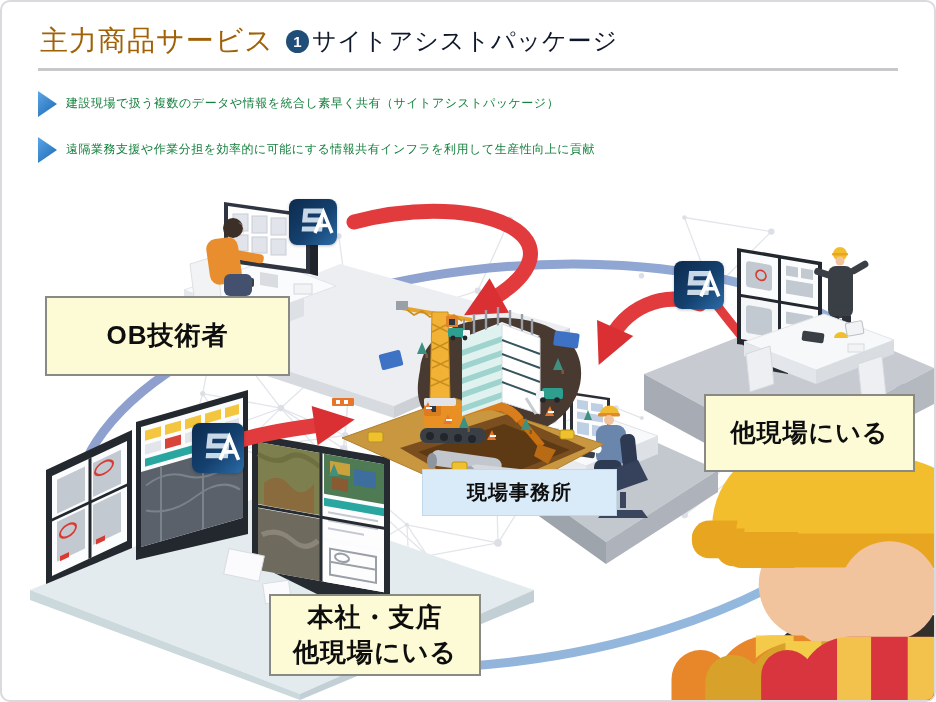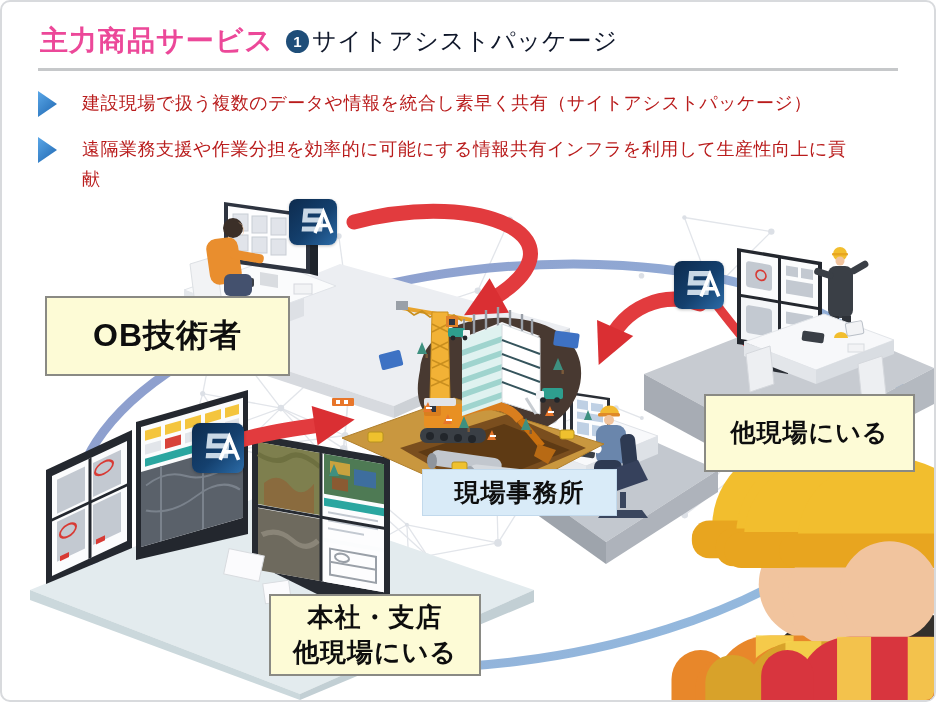--- a/index.html
+++ b/index.html
@@ -3,48 +3,48 @@
 <meta charset="utf-8">
 <style>
   html,body{margin:0;padding:0;background:#fff;}
   .slide{
     position:relative;width:932px;height:698px;background:#FFFFFF;
     border:2px solid #D8DADD;border-radius:10px;overflow:hidden;
     font-family:"Liberation Sans","DejaVu Sans",sans-serif;
   }
   
   .title-row{position:absolute;left:38px;top:20px;display:flex;align-items:center;white-space:nowrap;}
-  .title-main{font-size:28px;font-weight:700;color:#ec4899;letter-spacing:1px;}
+  .title-main{font-size:28px;font-weight:400;color:#a16207;letter-spacing:1px;}
   .title-badge{display:inline-flex;width:23px;height:23px;border-radius:50%;background:#1F4E79;color:#FFFFFF;
     align-items:center;justify-content:center;font-size:15px;font-weight:700;margin:0 3px 0 12px;}
   .title-sub{font-size:24px;font-weight:400;color:#0f172a;letter-spacing:1px;}
   .title-rule{position:absolute;left:36px;right:36px;top:66px;height:3px;background:#C6C8CA;}
   .bullets{position:absolute;left:36px;top:86px;}
   .bullet-row{display:flex;align-items:flex-start;margin-bottom:16px;}
   .bullet-tri{width:19px;height:26px;flex:0 0 19px;margin:3px 9px 0 0;
     clip-path:polygon(0 0,100% 50%,0 100%);background:linear-gradient(135deg,#5AA7E8,#1E66B0);}
-  .bullet-text{font-size:18px;color:#b91c1c;line-height:30px;letter-spacing:.5px;margin-left:16px;}
+  .bullet-text{font-size:12px;color:#15803d;line-height:30px;letter-spacing:.5px;}
   .bullet-text.one{white-space:nowrap;}
   .bullet-text.two{max-width:772px;}
   
   .diagram{position:absolute;left:0;top:0;width:932px;height:698px;}
   
   .sa-icon{position:absolute;border-radius:8px;background:linear-gradient(135deg,#0D2B4E 0%,#14406E 55%,#2C6CA8 100%);
     box-shadow:0 1px 3px rgba(0,0,0,.25);}
   .sa-icon svg{display:block;width:100%;height:100%;}
   
   .label{position:absolute;display:flex;flex-direction:column;align-items:center;justify-content:center;
     font-weight:700;color:#0E0E0E;text-align:center;letter-spacing:1px;box-sizing:border-box;}
   .label.yellow{background:#FDFBD6;border:2px solid #8A8A84;}
   .label.blue{background:#D9EBF8;border:1px solid #C2D9EC;}
   .label .ln{line-height:1.35;}
-  .lbl-backoffice{left:43px;top:294px;width:245px;height:80px;font-size:32px;}
+  .lbl-backoffice{left:43px;top:294px;width:245px;height:80px;font-size:26px;}
   .lbl-othersite{left:702px;top:392px;width:211px;height:78px;font-size:25px;}
   .lbl-hq{left:267px;top:592px;width:212px;height:82px;font-size:26px;text-align:right;}
-  .lbl-siteoffice{left:420px;top:467px;width:195px;height:47px;font-size:25px;}
+  .lbl-siteoffice{left:420px;top:467px;width:195px;height:47px;font-size:20px;}
 </style>
 </head>
 <body>
 
 <div class="slide">
 
   <svg class="diagram" viewBox="0 0 932 698" xmlns="http://www.w3.org/2000/svg">
     <defs>
       <linearGradient id="ringGrad" x1="0" y1="0" x2="1" y2="1">
         <stop offset="0" stop-color="#8795C8"></stop>

